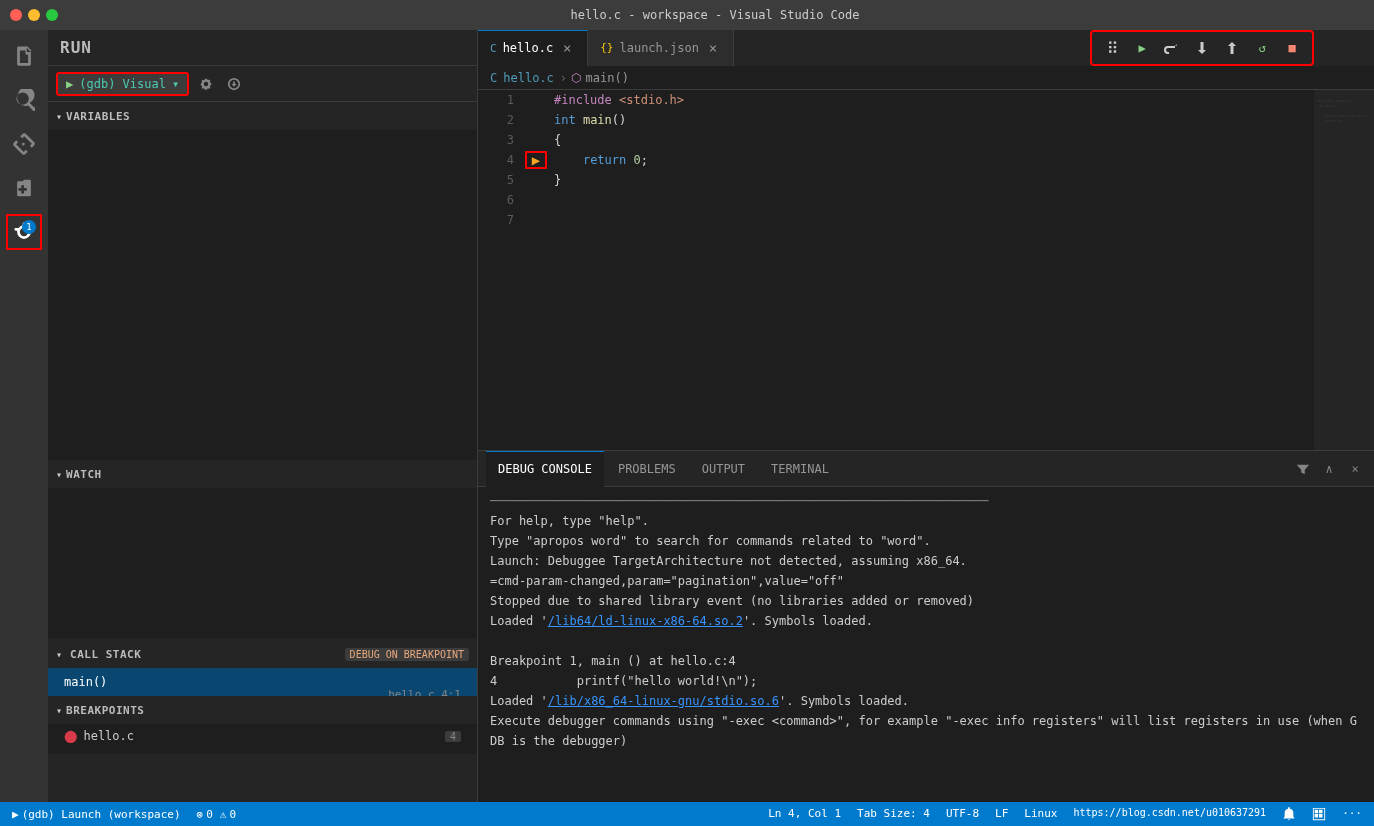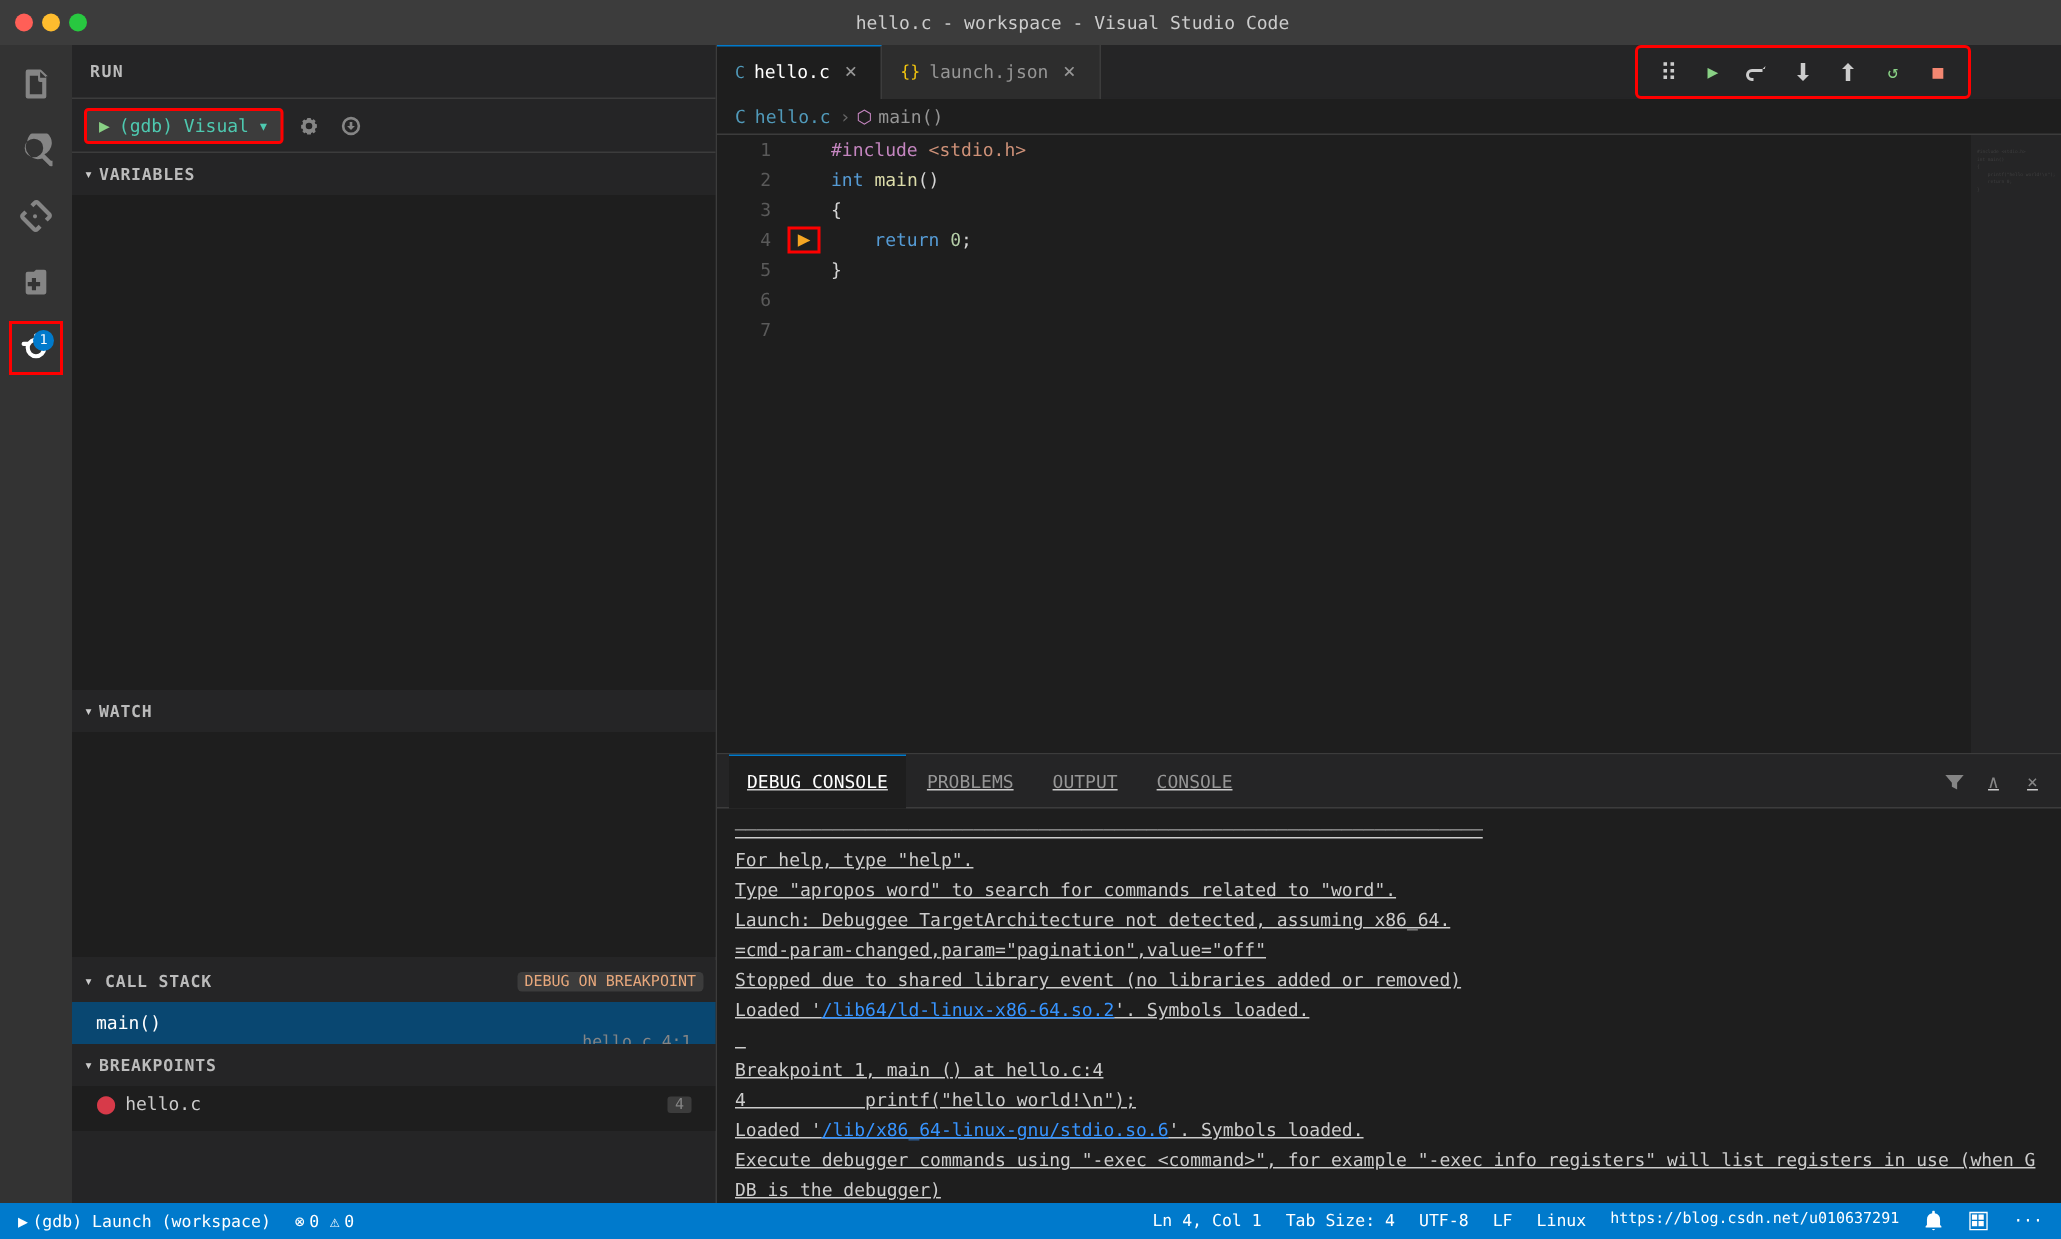--- a/index.html
+++ b/index.html
@@ -22,21 +22,21 @@
     .activity-item { width: 36px; height: 36px; display: flex; align-items: center; justify-content: center; cursor: pointer; color: #858585; position: relative; }
     .activity-item.active { color: #fff; border-left: 2px solid #fff; }
     .activity-item.highlighted { border: 2px solid #f00; }
     .badge { position: absolute; top: 4px; right: 4px; background: #007acc; color: #fff; border-radius: 10px; font-size: 9px; min-width: 14px; height: 14px; display: flex; align-items: center; justify-content: center; padding: 0 2px; }
 
     
     .sidebar { width: 430px; background: #252526; display: flex; flex-direction: column; flex-shrink: 0; border-right: 1px solid #3c3c3c; }
 
     
     .run-header { height: 36px; background: #252526; display: flex; align-items: center; padding: 0 12px; border-bottom: 1px solid #3c3c3c; }
-    .run-header-title { font-size: 11px; font-weight: bold; color: #bbb; letter-spacing: 1px; text-transform: uppercase; }
+    .run-header-title { font-size: 16px; font-weight: bold; color: #bbb; letter-spacing: 1px; text-transform: uppercase; }
 
     
     .debug-toolbar-row { height: 36px; display: flex; align-items: center; padding: 0 8px; gap: 6px; background: #252526; border-bottom: 1px solid #3c3c3c; }
     .debug-launch-select { border: 2px solid #f00; display: flex; align-items: center; background: #3c3c3c; padding: 3px 8px; border-radius: 3px; gap: 6px; cursor: pointer; }
     .debug-launch-select span { color: #4ec9b0; font-size: 12px; }
     .debug-launch-chevron { color: #ccc; font-size: 10px; }
     .gear-icon-btn { width: 22px; height: 22px; display: flex; align-items: center; justify-content: center; cursor: pointer; color: #858585; }
 
     
     .section { flex-shrink: 0; }
@@ -95,21 +95,21 @@
     
     .kw { color: #569cd6; }
     .fn { color: #dcdcaa; }
     .str { color: #ce9178; }
     .inc { color: #c586c0; }
     .num { color: #b5cea8; }
     .punc { color: #d4d4d4; }
     .plain { color: #d4d4d4; }
 
     
-    .panel-area { height: 300px; background: #1e1e1e; border-top: 1px solid #3c3c3c; display: flex; flex-direction: column; flex-shrink: 0; text-decoration: underline; }
+    .panel-area { height: 352px; background: #1e1e1e; border-top: 1px solid #3c3c3c; display: flex; flex-direction: column; flex-shrink: 0; }
     .panel-tabs { height: 36px; display: flex; align-items: center; background: #252526; border-bottom: 1px solid #3c3c3c; flex-shrink: 0; padding-left: 8px; gap: 2px; }
     .panel-tab { height: 36px; display: flex; align-items: center; padding: 0 12px; cursor: pointer; font-size: 12px; color: #969696; }
     .panel-tab.active { color: #fff; border-top: 1px solid #007acc; background: #1e1e1e; }
     .panel-actions { margin-left: auto; display: flex; align-items: center; gap: 4px; padding-right: 8px; }
     .panel-action-btn { width: 22px; height: 22px; display: flex; align-items: center; justify-content: center; cursor: pointer; color: #858585; }
     .panel-content { flex: 1; overflow: hidden; padding: 4px 12px; font-size: 12px; line-height: 20px; color: #ccc; }
     .panel-text { white-space: pre-wrap; word-break: break-all; }
     .link-text { color: #3794ff; text-decoration: underline; cursor: pointer; }
 
     
@@ -353,21 +353,21 @@
             </div>
           </div>
         </div>
       </div>
 
       <div class="panel-area">
         <div class="panel-tabs">
           <div class="panel-tab active">DEBUG CONSOLE</div>
           <div class="panel-tab">PROBLEMS</div>
           <div class="panel-tab">OUTPUT</div>
-          <div class="panel-tab">CONSOLE</div>
+          <div class="panel-tab">TERMINAL</div>
           <div class="panel-actions">
             <div class="panel-action-btn">
               <svg width="14" height="14" viewBox="0 0 16 16" fill="currentColor">
                   <path d="M1 3h14l-5 6v5l-4-2V9z"></path>
                 </svg>
             </div>
             <div class="panel-action-btn">∧</div>
             <div class="panel-action-btn">×</div>
           </div>
         </div>

